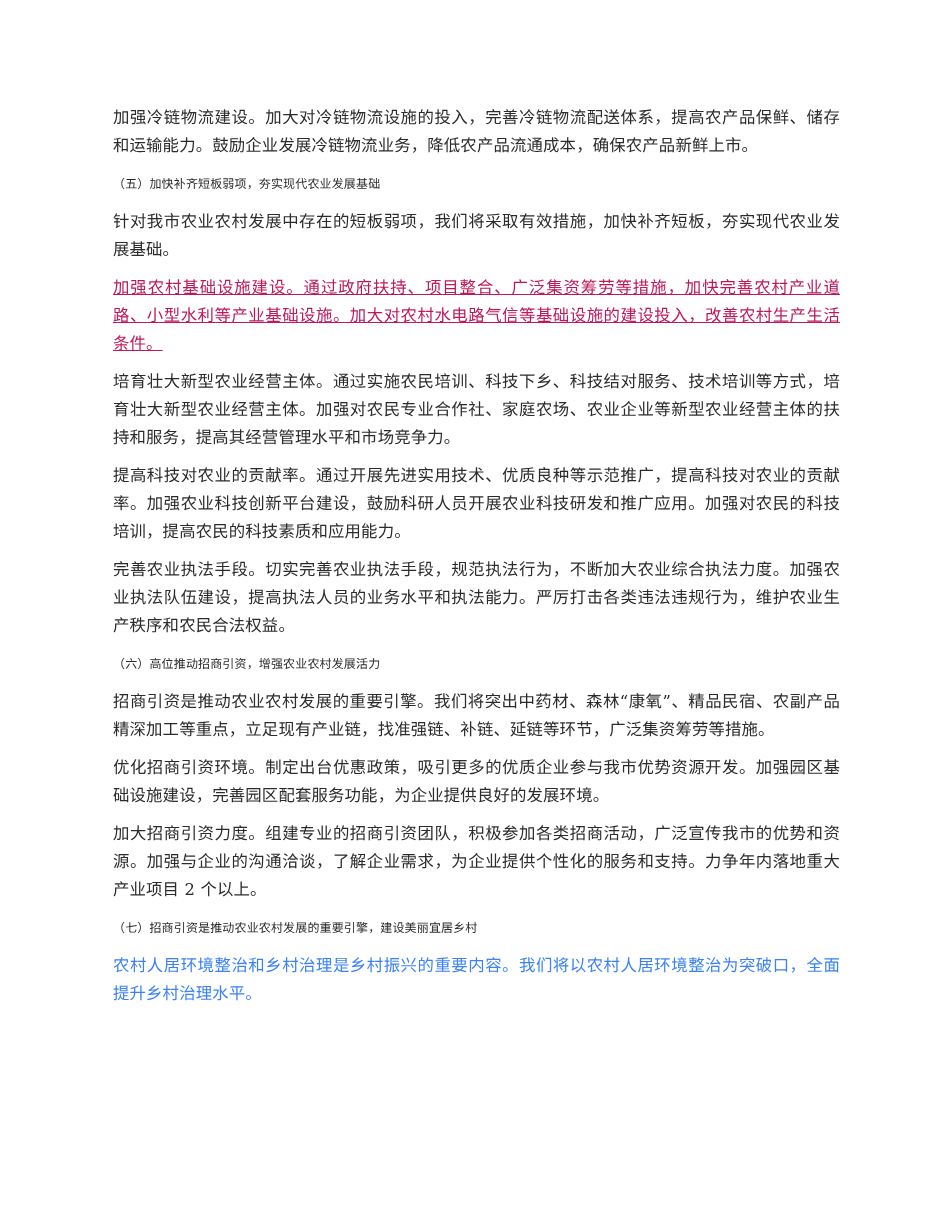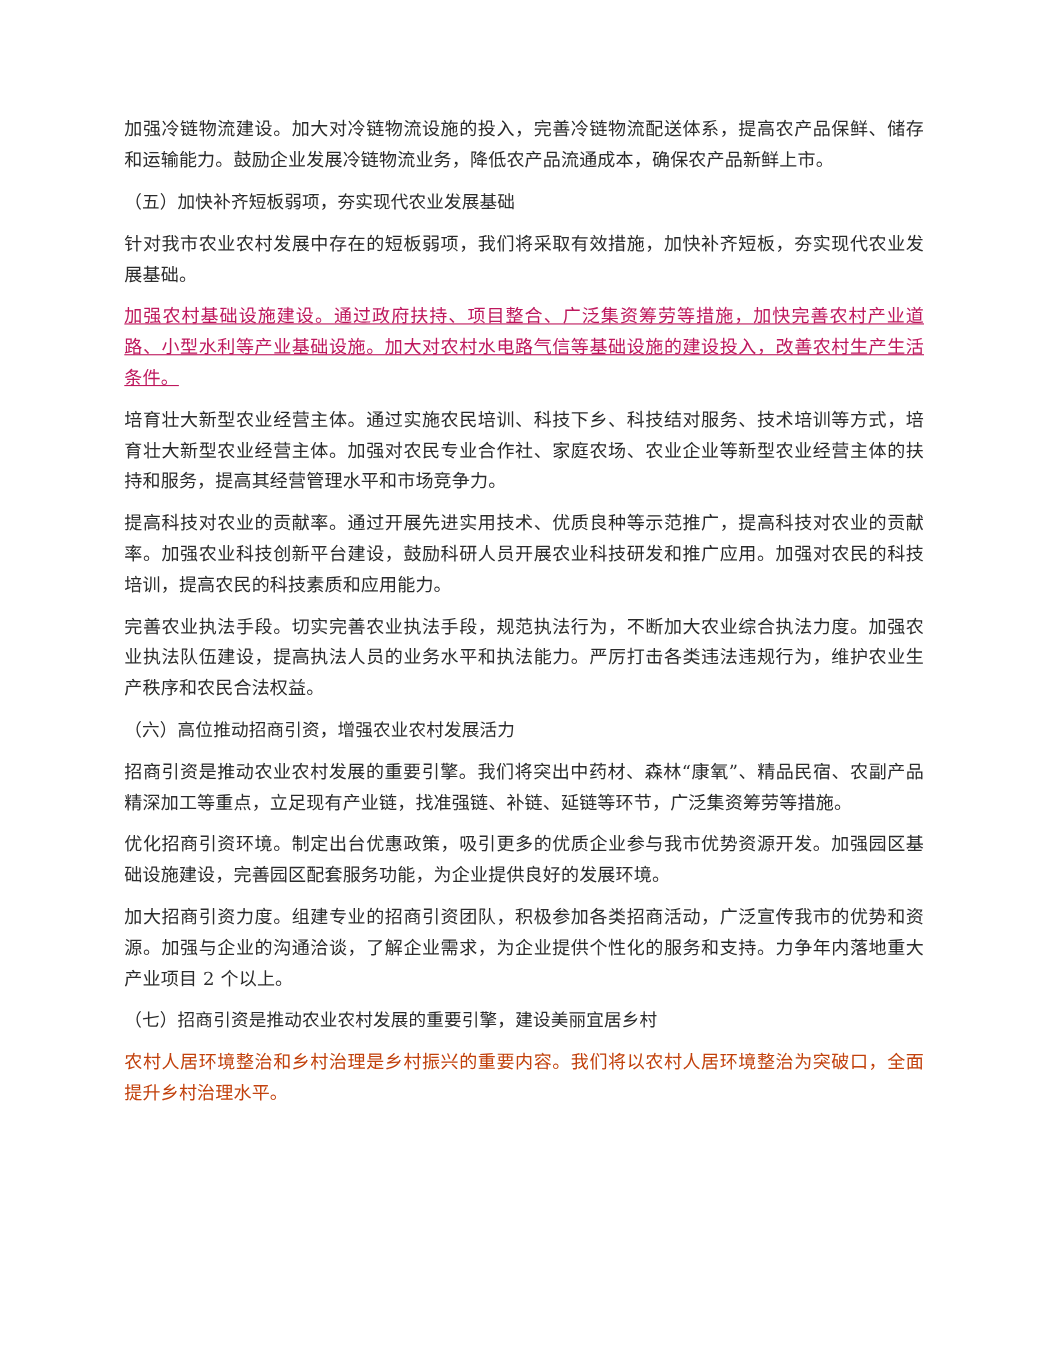--- a/index.html
+++ b/index.html
@@ -43,21 +43,21 @@
     text-align: justify;
     text-justify: inter-ideograph;
     letter-spacing: 0.15px;
     word-break: break-all;
     color: #2b2b2b;
   }
 
   
   p.heading {
     margin: 0 0 10px 0;
-    font-size: 16px;
+    font-size: 12px;
     line-height: 28px;
     text-align: left;
     letter-spacing: 0.15px;
     color: #2b2b2b;
   }
 
   
   p.para:last-child,
   p.heading:last-child {
     margin-bottom: 0;
@@ -73,15 +73,15 @@
       <p class="para" style="color: rgb(43, 43, 43);">针对我市农业农村发展中存在的短板弱项，我们将采取有效措施，加快补齐短板，夯实现代农业发展基础。</p>
       <p class="para" style="color: #be185d; text-decoration: underline;">加强农村基础设施建设。通过政府扶持、项目整合、广泛集资筹劳等措施，加快完善农村产业道路、小型水利等产业基础设施。加大对农村水电路气信等基础设施的建设投入，改善农村生产生活条件。</p>
       <p class="para" style="color: rgb(43, 43, 43);">培育壮大新型农业经营主体。通过实施农民培训、科技下乡、科技结对服务、技术培训等方式，培育壮大新型农业经营主体。加强对农民专业合作社、家庭农场、农业企业等新型农业经营主体的扶持和服务，提高其经营管理水平和市场竞争力。</p>
       <p class="para" style="color: rgb(43, 43, 43);">提高科技对农业的贡献率。通过开展先进实用技术、优质良种等示范推广，提高科技对农业的贡献率。加强农业科技创新平台建设，鼓励科研人员开展农业科技研发和推广应用。加强对农民的科技培训，提高农民的科技素质和应用能力。</p>
       <p class="para" style="color: rgb(43, 43, 43);">完善农业执法手段。切实完善农业执法手段，规范执法行为，不断加大农业综合执法力度。加强农业执法队伍建设，提高执法人员的业务水平和执法能力。严厉打击各类违法违规行为，维护农业生产秩序和农民合法权益。</p>
       <p class="heading" style="color: rgb(43, 43, 43);">（六）高位推动招商引资，增强农业农村发展活力</p>
       <p class="para" style="color: rgb(43, 43, 43);">招商引资是推动农业农村发展的重要引擎。我们将突出中药材、森林“康氧”、精品民宿、农副产品精深加工等重点，立足现有产业链，找准强链、补链、延链等环节，广泛集资筹劳等措施。</p>
       <p class="para" style="color: rgb(43, 43, 43);">优化招商引资环境。制定出台优惠政策，吸引更多的优质企业参与我市优势资源开发。加强园区基础设施建设，完善园区配套服务功能，为企业提供良好的发展环境。</p>
       <p class="para" style="color: rgb(43, 43, 43);">加大招商引资力度。组建专业的招商引资团队，积极参加各类招商活动，广泛宣传我市的优势和资源。加强与企业的沟通洽谈，了解企业需求，为企业提供个性化的服务和支持。力争年内落地重大产业项目 2 个以上。</p>
       <p class="heading" style="color: rgb(43, 43, 43);">（七）招商引资是推动农业农村发展的重要引擎，建设美丽宜居乡村</p>
-      <p class="para" style="color: #c2410c;">农村人居环境整治和乡村治理是乡村振兴的重要内容。我们将以农村人居环境整治为突破口，全面提升乡村治理水平。</p>
+      <p class="para" style="color: #3b82f6;">农村人居环境整治和乡村治理是乡村振兴的重要内容。我们将以农村人居环境整治为突破口，全面提升乡村治理水平。</p>
     </div>
 </div>
 
 </body></html>

